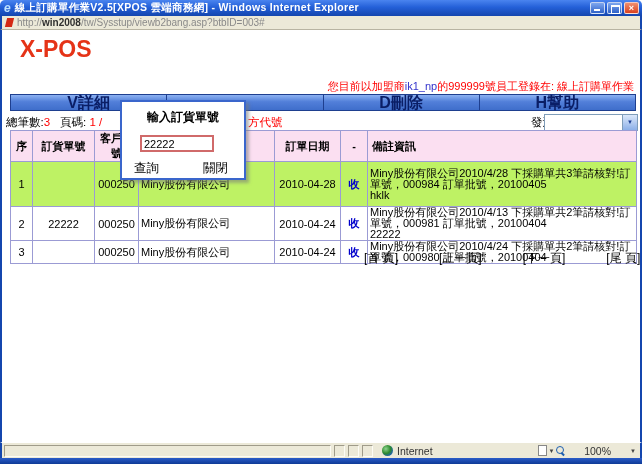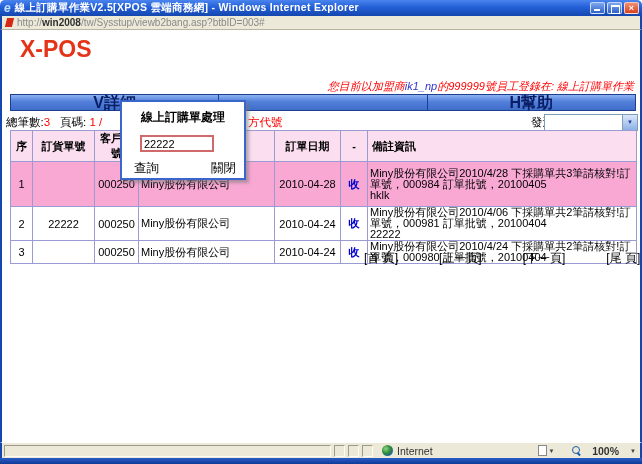--- a/index.html
+++ b/index.html
@@ -34,21 +34,21 @@
   .url-host{ color:#303030; font-weight:bold; }
 
   
   .content{ position:relative; height:412px; background:#fff;
     border-left:2px solid #1446ae; border-right:2px solid #1446ae; }
 
   .logo{ position:absolute; left:10px; top:6px; font-size:23px; font-weight:bold;
     color:#e53317; letter-spacing:0;margin-left:8px; }
   .page-title{ position:absolute; left:0; right:0; top:4px; text-align:center; margin-left:70px;
     font-size:23px; font-weight:bold; color:#2a2ac0; font-family:"Liberation Serif", serif; letter-spacing:2px;}
-  .login-line{ position:absolute; right:6px; top:49px; font-size:11px; color:#f00; white-space:nowrap;font-style:italic;}
+  .login-line{ position:absolute; right:6px; top:49px; font-size:11px; color:#f00; white-space:nowrap;}
   .login-line .merchant{ color:#3333cc; }
 
   .toolbar{ position:absolute; left:8px; top:64px; width:626px; display:flex; }
   .tbtn{ flex:1; height:17px; margin-left:-1px; cursor:pointer;
     background:linear-gradient(180deg,#8cb2f2 0%,#527fd9 45%,#3f6ecb 100%);
     border:1px solid #1e3f8f; color:#0a1e66; font-weight:bold; font-size:16px;
     text-align:center; line-height:15px;}
   .tbtn:first-child{ margin-left:0; }
 
   .info{ position:absolute; font-size:11.5px; color:#000; white-space:nowrap; }
@@ -62,56 +62,56 @@
 
   table.orders{ position:absolute; left:8px; top:100px; width:626px; border-collapse:collapse;
     table-layout:fixed; }
   table.orders th, table.orders td{ border:1px solid #9b9bd4; font-size:11px; padding:0 2px;
     overflow:hidden; }
   table.orders{ border:1px solid #5a5ac0; }
   table.orders thead tr{ height:18px; }
   table.orders th{ background:#fbdff1; font-weight:bold; text-align:center; }
   table.orders th.remark-h{ text-align:left; padding-left:4px; }
   tr.r1{ height:45px; } tr.r2{ height:32px; } tr.r3{ height:22px; }
-  tr.selected td{ background:#f9a8d4; }
+  tr.selected td{ background:#bef264; }
   td.c{ text-align:center; }
   td.flag{ color:#0000cc; font-weight:bold; text-align:center; }
   td.name{ padding-left:4px; }
   td.remark{ font-size:10px; line-height:11px; white-space:pre-line; word-break:break-all;
     vertical-align:middle; padding:1px 3px; }
 
   .pagination{ position:absolute; left:362px; top:220px; display:flex; gap:41px;
     font-size:12px; color:#000; }
   .pagination span{ cursor:pointer; white-space:nowrap; }
 
   
   .dialog{ position:absolute; left:118px; top:70px; width:126px; height:80px; background:#fff;
     border:2px solid #3a66cc; box-shadow:3px 3px 3px rgba(120,120,120,.55); z-index:10;}
   .dialog .dtitle{ margin-top:7px; text-align:center; font-size:12px; font-weight:bold; color:#000;}
   .dialog input{ position:absolute; left:18px; top:33px; width:74px; height:17px;
     border:2px solid #d06a6a; font-size:11px; padding:0 2px; font-family:"Liberation Sans",sans-serif;}
   .dialog .dlink{ position:absolute; top:58px; font-size:12.5px; color:#000; cursor:pointer;}
-  .dialog .dlink.q{ left:12px; } .dialog .dlink.x{ right:8px; }
+  .dialog .dlink.q{ left:12px; } .dialog .dlink.x{ right:16px; }
 
   
   .statusbar{ height:16px; background:#ece9d8; border-top:1px solid #fff;
     border-left:2px solid #1446ae; border-right:2px solid #1446ae;
     display:flex; align-items:center; padding:1px 4px 1px 2px; gap:3px; font-size:10.5px; color:#333;}
   .cell{ height:12px; border:1px solid; border-color:#9f9b8a #fdfcf5 #fdfcf5 #9f9b8a; }
   .cell.grow{ flex:1; }
   .cell.s{ width:11px; }
   .cell.inet{ width:105px; display:flex; align-items:center; gap:4px; padding-left:6px; border:none;}
   .globe{ width:11px; height:11px; border-radius:50%;
     background:radial-gradient(circle at 35% 35%, #8fd48f, #2e8b2e 45%, #1e5fb0 78%);
     flex:0 0 auto;}
   .gapcell{ width:38px; height:12px; }
   .icon-cell{ width:42px; display:flex; align-items:center; gap:2px; justify-content:center;}
   .pageicon{ width:9px; height:11px; background:#fff; border:1px solid #888; }
   .caret{ font-size:6px; color:#444; }
-  .zoom-cell{ width:66px; display:flex; align-items:center; gap:11px; justify-content:flex-end; cursor:pointer;font-weight:bold;}
+  .zoom-cell{ width:66px; display:flex; align-items:center; gap:19px; justify-content:flex-end; cursor:pointer;}
   .mag{ position:relative; width:9px; height:9px; flex:0 0 auto;}
   .mag::before{ content:""; position:absolute; left:0; top:0; width:6px; height:6px;
     border:1.5px solid #1e5fb0; border-radius:50%;}
   .mag::after{ content:""; position:absolute; left:6px; top:6px; width:4px; height:1.5px;
     background:#1e5fb0; transform:rotate(45deg); transform-origin:0 0;}
 
   .bottomedge{ height:6px; background:linear-gradient(180deg,#2a5cc8,#0f3a96); }
 </style>
 </head>
 <body>
@@ -139,20 +139,21 @@
 
     <div class="logo">X-POS</div>
 
     <div class="login-line">
       <span>您目前以加盟商</span><span class="merchant">ik1_np</span><span>的</span><span>999999</span><span>號員工登錄在: 線上訂購單作業</span>
     </div>
 
     <div class="toolbar">
       <div class="tbtn">V詳細</div>
       <div class="tbtn"></div>
+      <div class="tbtn">D刪除</div>
       <div class="tbtn">H幫助</div>
     </div>
 
     <div class="info" style="left:4px; top:85px;">
       <span>總筆數:</span><span class="red">3</span>
     </div>
     <div class="info" style="left:58px; top:85px;">
       <span>頁碼:</span>
       <span class="red">1 /</span>
     </div>
@@ -195,21 +196,21 @@
           <td class="remark">Miny股份有限公司2010/4/28 下採購單共3筆請核對!訂單號，000984 訂單批號，20100405
 hklk</td>
         </tr>
         <tr class="r2">
           <td class="c">2</td>
           <td class="c">22222</td>
           <td class="c">000250</td>
           <td class="name">Miny股份有限公司</td>
           <td class="c">2010-04-24</td>
           <td class="flag">收</td>
-          <td class="remark">Miny股份有限公司2010/4/06 下採購單共2筆請核對!訂單號，000981 訂單批號，20100404
+          <td class="remark">Miny股份有限公司2010/4/13 下採購單共2筆請核對!訂單號，000981 訂單批號，20100404
 22222</td>
         </tr>
         <tr class="r3">
           <td class="c">3</td>
           <td class="c"></td>
           <td class="c">000250</td>
           <td class="name">Miny股份有限公司</td>
           <td class="c">2010-04-24</td>
           <td class="flag">收</td>
           <td class="remark">Miny股份有限公司2010/4/24 下採購單共2筆請核對!訂單號，000980 訂單批號，20100404</td>
@@ -218,21 +219,21 @@
     </table>
 
     <div class="pagination">
       <span>[首 頁]</span>
       <span>[上一頁]</span>
       <span>[下一頁]</span>
       <span>[尾 頁]</span>
     </div>
 
     <div class="dialog">
-      <div class="dtitle">線上訂購單處理</div>
+      <div class="dtitle">輸入訂貨單號</div>
       <input type="text" value="22222" style="">
       <span class="dlink q">查詢</span>
       <span class="dlink x">關閉</span>
     </div>
 
   </div>
 
   <div class="statusbar">
     <div class="cell grow"></div>
     <div class="cell s"></div>

